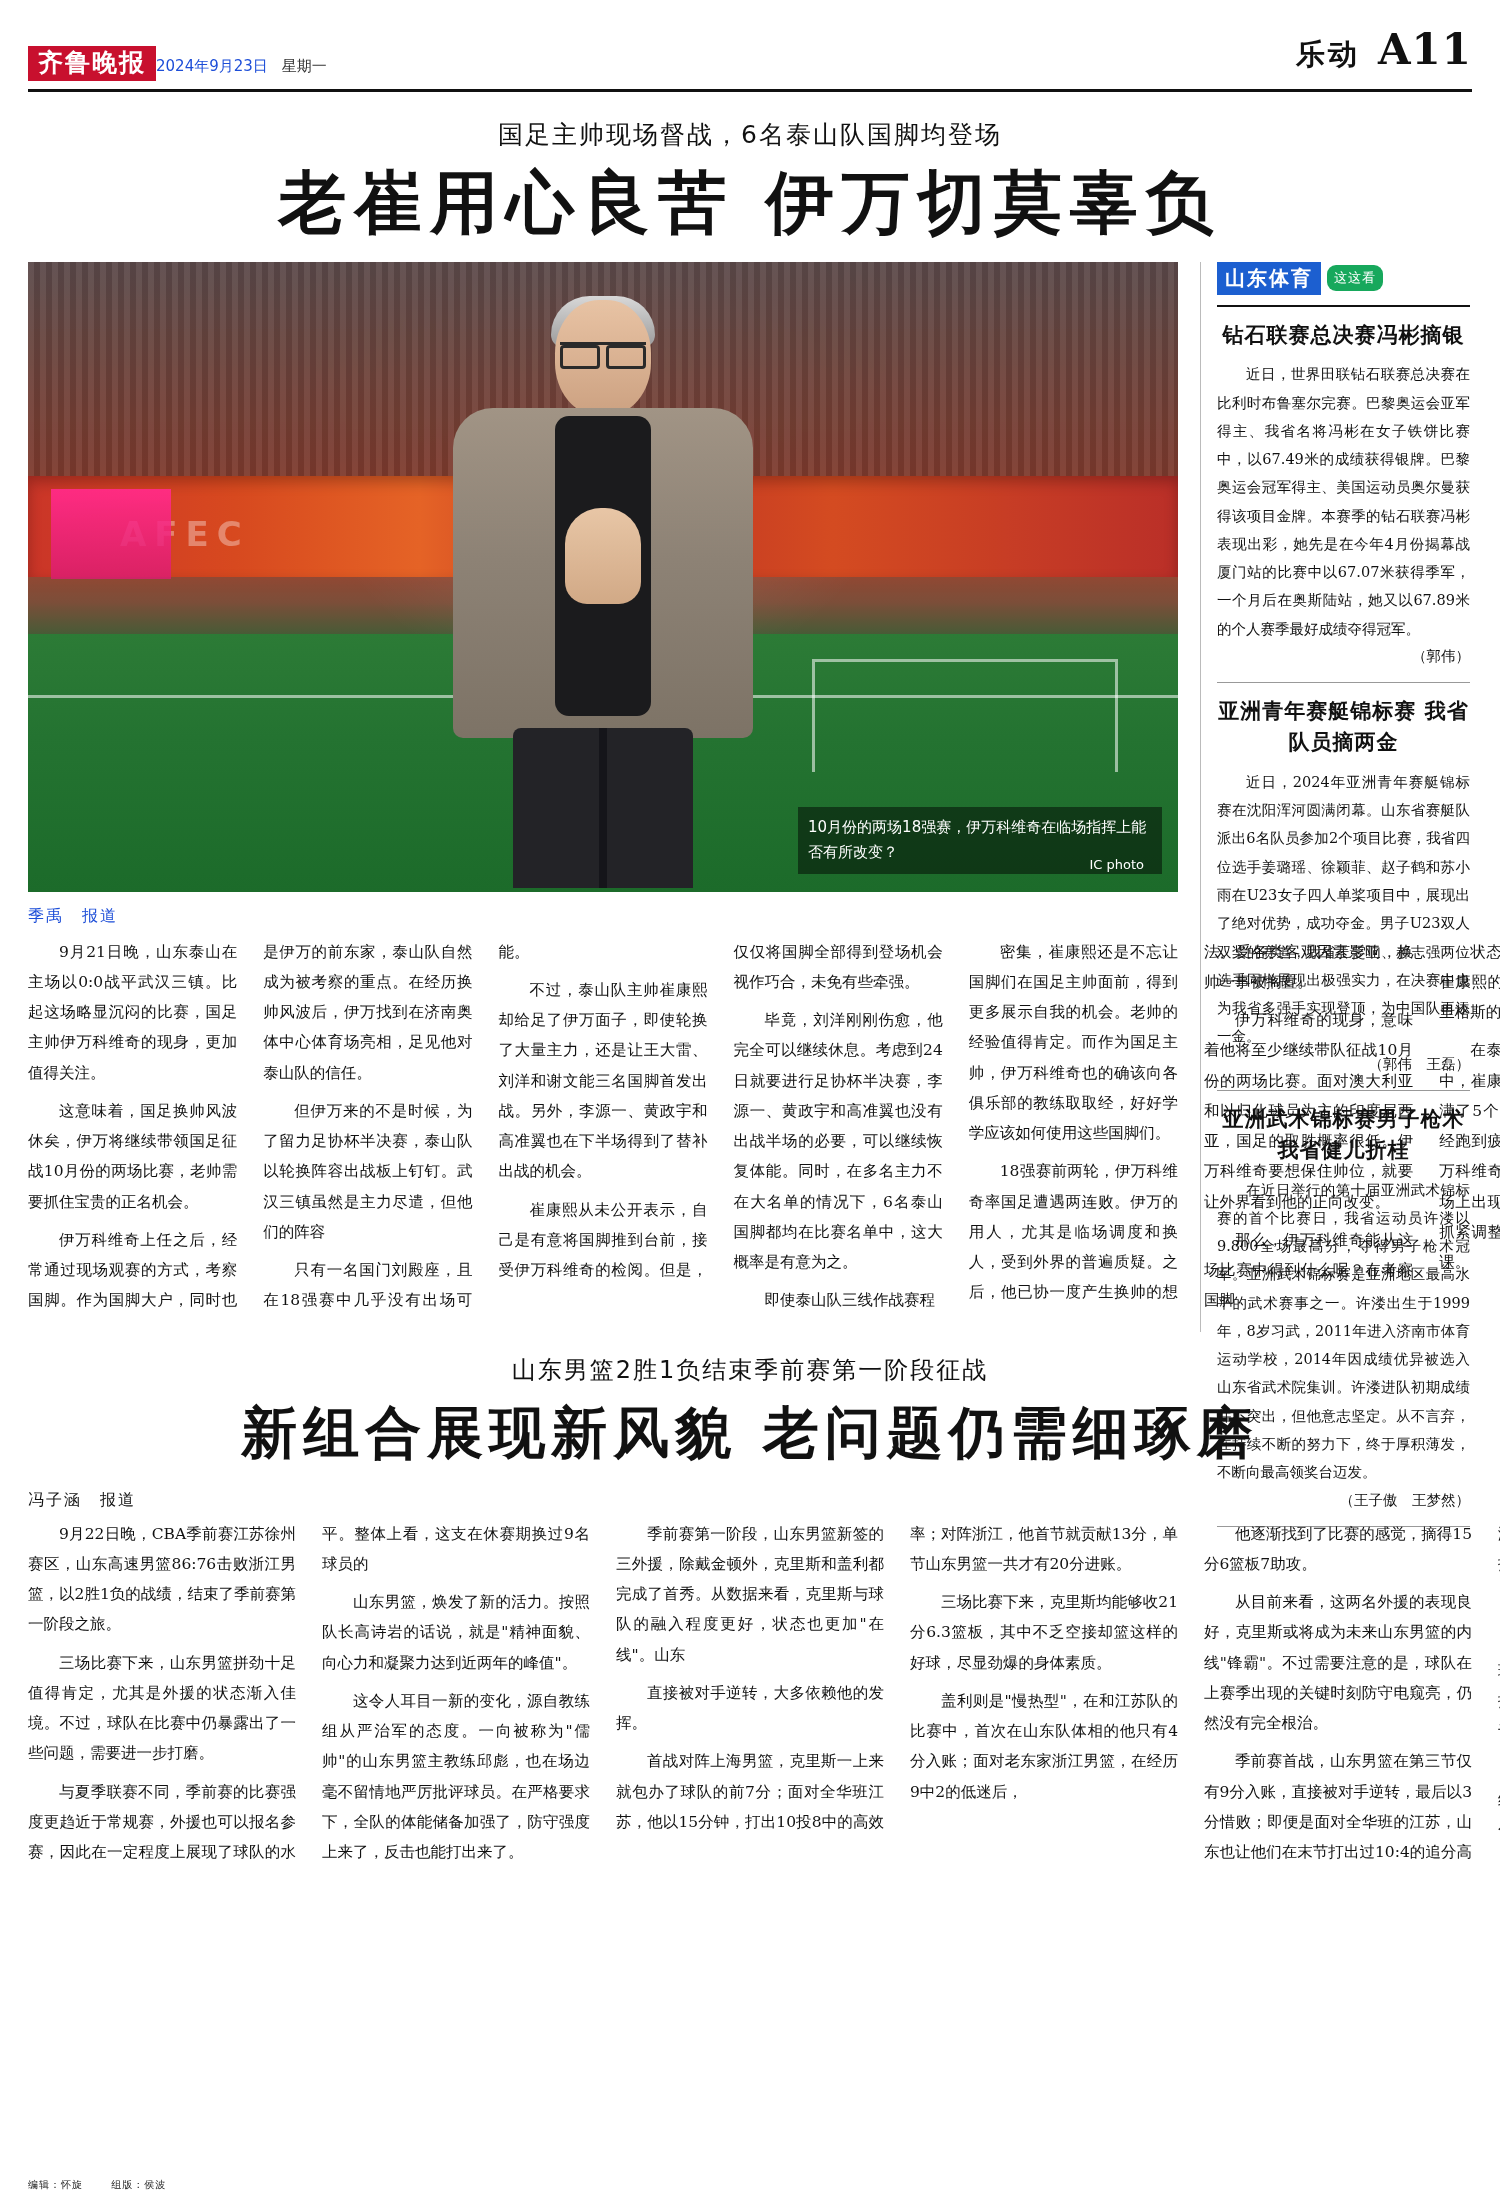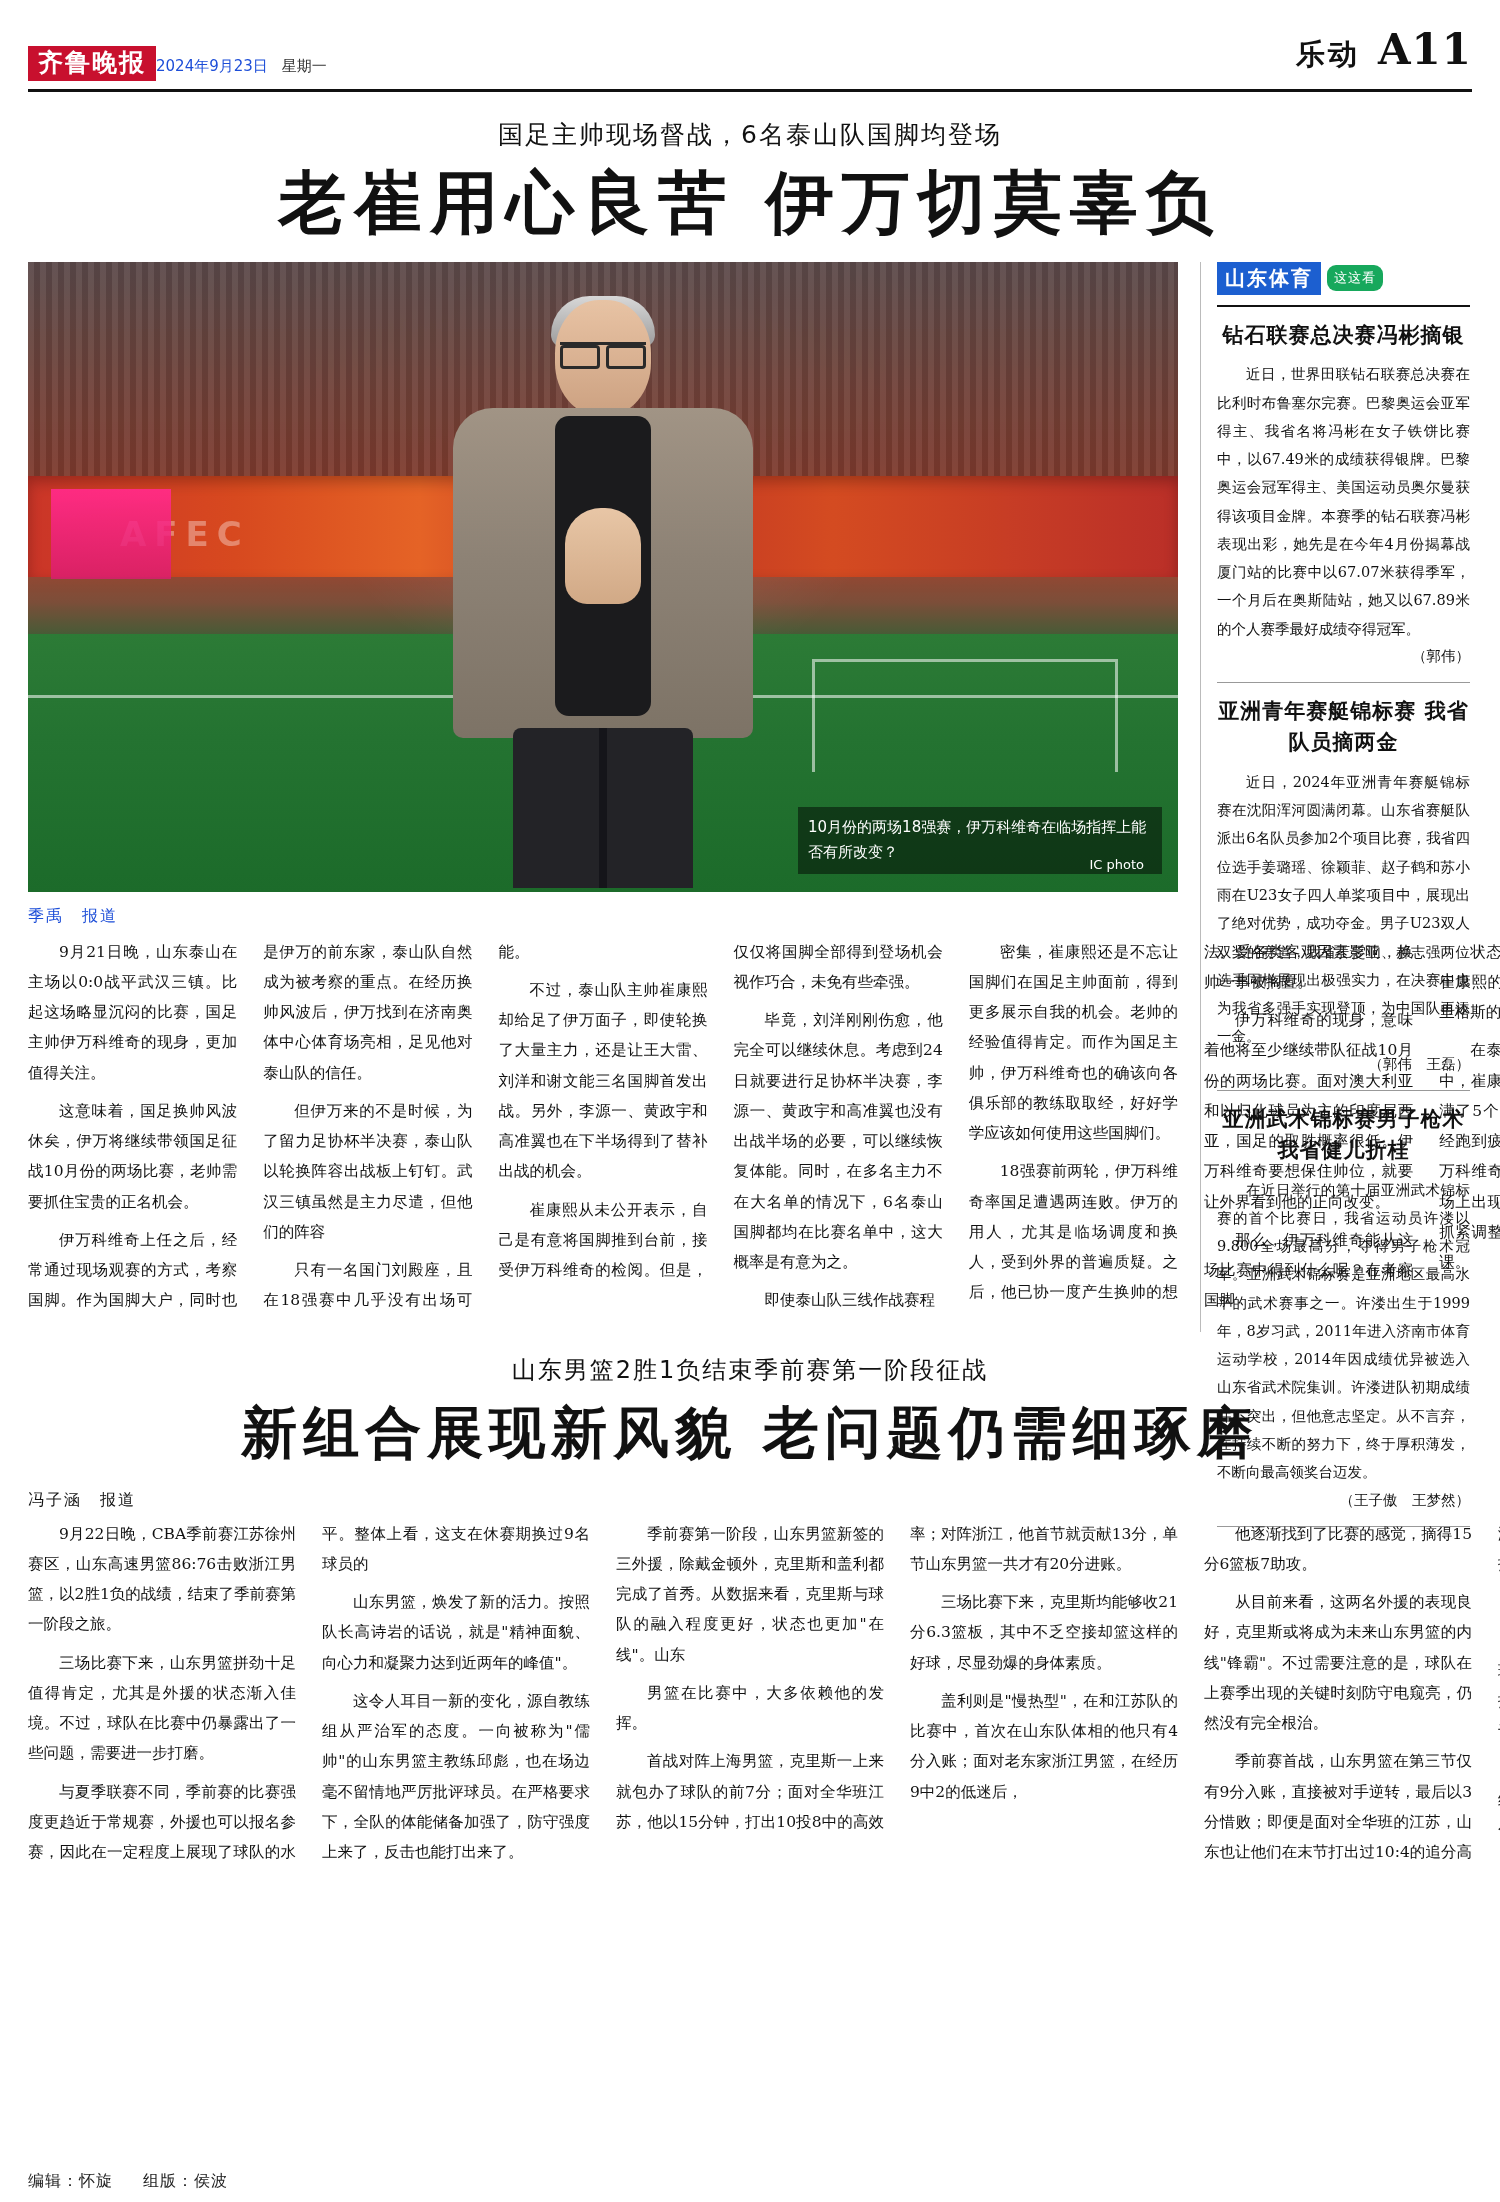--- a/index.html
+++ b/index.html
@@ -215,21 +215,21 @@
   .body-cols2{
     column-count:5;column-gap:26px;
     font-size:15.5px;line-height:1.95;text-align:justify;
     font-family:"DejaVu Serif","Liberation Serif",serif;
     height:355px;
   }
   .body-cols2 p{margin:0 0 8px 0;text-indent:2em;}
   
   .footer{
     position:absolute;left:28px;bottom:10px;
-    font-size:16px;color:#222;letter-spacing:1px;
+    font-size:10px;color:#222;letter-spacing:1px;
   }
   .footer span{margin-right:24px;}
 </style>
 </head>
 <body>
 
 <div class="page">
 
   <div class="masthead">
     <div class="mast-left">
@@ -349,21 +349,21 @@
 
   <div class="body2-wrap">
     <div class="byline2">冯子涵　报道</div>
     <div class="body-cols2">
       <p>9月22日晚，CBA季前赛江苏徐州赛区，山东高速男篮86:76击败浙江男篮，以2胜1负的战绩，结束了季前赛第一阶段之旅。</p>
       <p>三场比赛下来，山东男篮拼劲十足值得肯定，尤其是外援的状态渐入佳境。不过，球队在比赛中仍暴露出了一些问题，需要进一步打磨。</p>
       <p>与夏季联赛不同，季前赛的比赛强度更趋近于常规赛，外援也可以报名参赛，因此在一定程度上展现了球队的水平。整体上看，这支在休赛期换过9名球员的</p>
       <p>山东男篮，焕发了新的活力。按照队长高诗岩的话说，就是"精神面貌、向心力和凝聚力达到近两年的峰值"。</p>
       <p>这令人耳目一新的变化，源自教练组从严治军的态度。一向被称为"儒帅"的山东男篮主教练邱彪，也在场边毫不留情地严厉批评球员。在严格要求下，全队的体能储备加强了，防守强度上来了，反击也能打出来了。</p>
       <p>季前赛第一阶段，山东男篮新签的三外援，除戴金顿外，克里斯和盖利都完成了首秀。从数据来看，克里斯与球队的融入程度更好，状态也更加"在线"。山东</p>
-      <p>男篮在比赛中，大多依赖他的发挥。</p>
+      <p>直接被对手逆转，大多依赖他的发挥。</p>
       <p>首战对阵上海男篮，克里斯一上来就包办了球队的前7分；面对全华班江苏，他以15分钟，打出10投8中的高效率；对阵浙江，他首节就贡献13分，单节山东男篮一共才有20分进账。</p>
       <p>三场比赛下来，克里斯均能够收21分6.3篮板，其中不乏空接却篮这样的好球，尽显劲爆的身体素质。</p>
       <p>盖利则是"慢热型"，在和江苏队的比赛中，首次在山东队体相的他只有4分入账；面对老东家浙江男篮，在经历9中2的低迷后，</p>
       <p>他逐渐找到了比赛的感觉，摘得15分6篮板7助攻。</p>
       <p>从目前来看，这两名外援的表现良好，克里斯或将成为未来山东男篮的内线"锋霸"。不过需要注意的是，球队在上赛季出现的关键时刻防守电窥亮，仍然没有完全根治。</p>
       <p>季前赛首战，山东男篮在第三节仅有9分入账，直接被对手逆转，最后以3分惜败；即便是面对全华班的江苏，山东也让他们在末节打出过10:4的追分高潮，而面对缺兵少将的浙江男篮，双方打得刺刀见红。</p>
       <p>除此之外，山东男篮在组织</p>
       <p>和三分球投射方面的表现还是不够理想。本次季前赛，高诗岩因脚伤没有打，球队在1号位上主要依靠谢智杰和于德豪。</p>
       <p>作为CBA状元，谢智杰活力有余但经验不足；于德豪的投射没有什么起色。至于山东男篮的外线命中率，三场比赛中，最准的一场也只有30.7%。苦练三分球，还将是山东男篮的必修课。</p>
 

